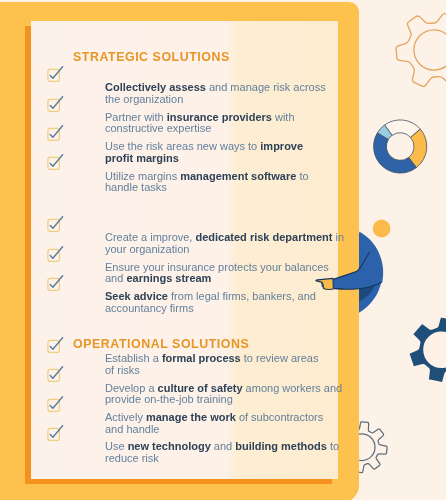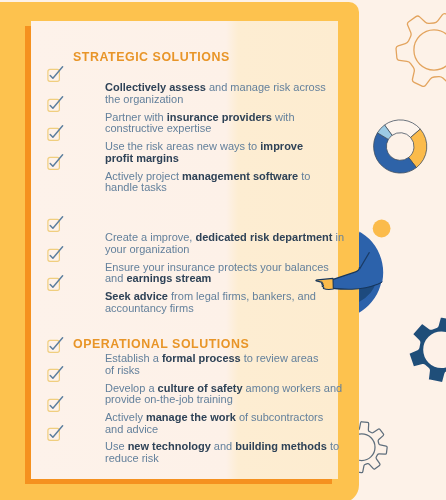--- a/index.html
+++ b/index.html
@@ -90,21 +90,21 @@
         <div class="txt"><span>Use the risk areas new ways to </span><b>improve</b></div>
       </div>
       <div class="item" style="top: 139.85px; left: 0px;">
         <div class="txt"><b>profit margins</b></div>
       </div>
       <div class="cbox" style="top: 154.3px;"><svg width="20" height="20" viewBox="0 0 20 20">
           <rect x="0.9" y="3.3" width="11.5" height="12.0" rx="2.1" ry="2.1" fill="none" stroke="#F0CE7E" stroke-width="1.2"></rect>
           <path d="M3.2 9.5 L5.9 12.3 L15.6 0.8" fill="none" stroke="#5C7E9E" stroke-width="1.45" stroke-linecap="round" stroke-linejoin="round"></path>
         </svg></div>
       <div class="item" style="top: 157.5px; left: 0px;">
-        <div class="txt"><span>Actively project </span><b>management software</b><span> to</span></div>
+        <div class="txt"><span>Utilize margins </span><b>management software</b><span> to</span></div>
       </div>
       <div class="item" style="top: 169.25px; left: 0px;">
         <div class="txt"><span>handle tasks</span></div>
       </div>
       <div class="cbox" style="top: 216.1px;"><svg width="20" height="20" viewBox="0 0 20 20">
           <rect x="0.9" y="3.3" width="11.5" height="12.0" rx="2.1" ry="2.1" fill="none" stroke="#F0CE7E" stroke-width="1.2"></rect>
           <path d="M3.2 9.5 L5.9 12.3 L15.6 0.8" fill="none" stroke="#5C7E9E" stroke-width="1.45" stroke-linecap="round" stroke-linejoin="round"></path>
         </svg></div>
       <div class="item" style="top: 219.3px; left: 0px;">
         <div class="txt"><span>Create a improve, </span><b>dedicated risk department</b><span> in</span></div>
@@ -154,21 +154,21 @@
         <div class="txt"><span>provide on-the-job training</span></div>
       </div>
       <div class="cbox" style="top: 395.7px;"><svg width="20" height="20" viewBox="0 0 20 20">
           <rect x="0.9" y="3.3" width="11.5" height="12.0" rx="2.1" ry="2.1" fill="none" stroke="#F0CE7E" stroke-width="1.2"></rect>
           <path d="M3.2 9.5 L5.9 12.3 L15.6 0.8" fill="none" stroke="#5C7E9E" stroke-width="1.45" stroke-linecap="round" stroke-linejoin="round"></path>
         </svg></div>
       <div class="item" style="top: 398.9px; left: 0px;">
         <div class="txt"><span>Actively </span><b>manage the work</b><span> of subcontractors</span></div>
       </div>
       <div class="item" style="top: 410.65px; left: 0px;">
-        <div class="txt"><span>and advice</span></div>
+        <div class="txt"><span>and handle</span></div>
       </div>
       <div class="cbox" style="top: 425.1px;"><svg width="20" height="20" viewBox="0 0 20 20">
           <rect x="0.9" y="3.3" width="11.5" height="12.0" rx="2.1" ry="2.1" fill="none" stroke="#F0CE7E" stroke-width="1.2"></rect>
           <path d="M3.2 9.5 L5.9 12.3 L15.6 0.8" fill="none" stroke="#5C7E9E" stroke-width="1.45" stroke-linecap="round" stroke-linejoin="round"></path>
         </svg></div>
       <div class="item" style="top: 428.3px; left: 0px;">
         <div class="txt"><span>Use </span><b>new technology</b><span> and </span><b>building methods</b><span> to</span></div>
       </div>
       <div class="item" style="top: 440.05px; left: 0px;">
         <div class="txt"><span>reduce risk</span></div>

